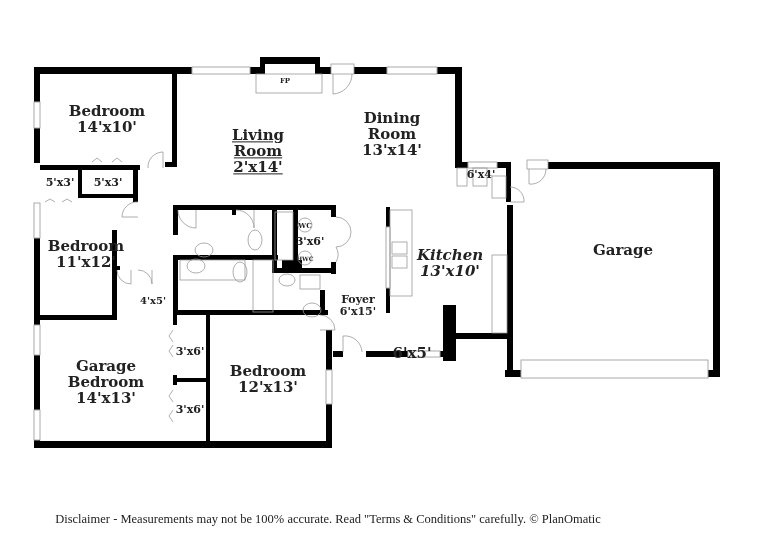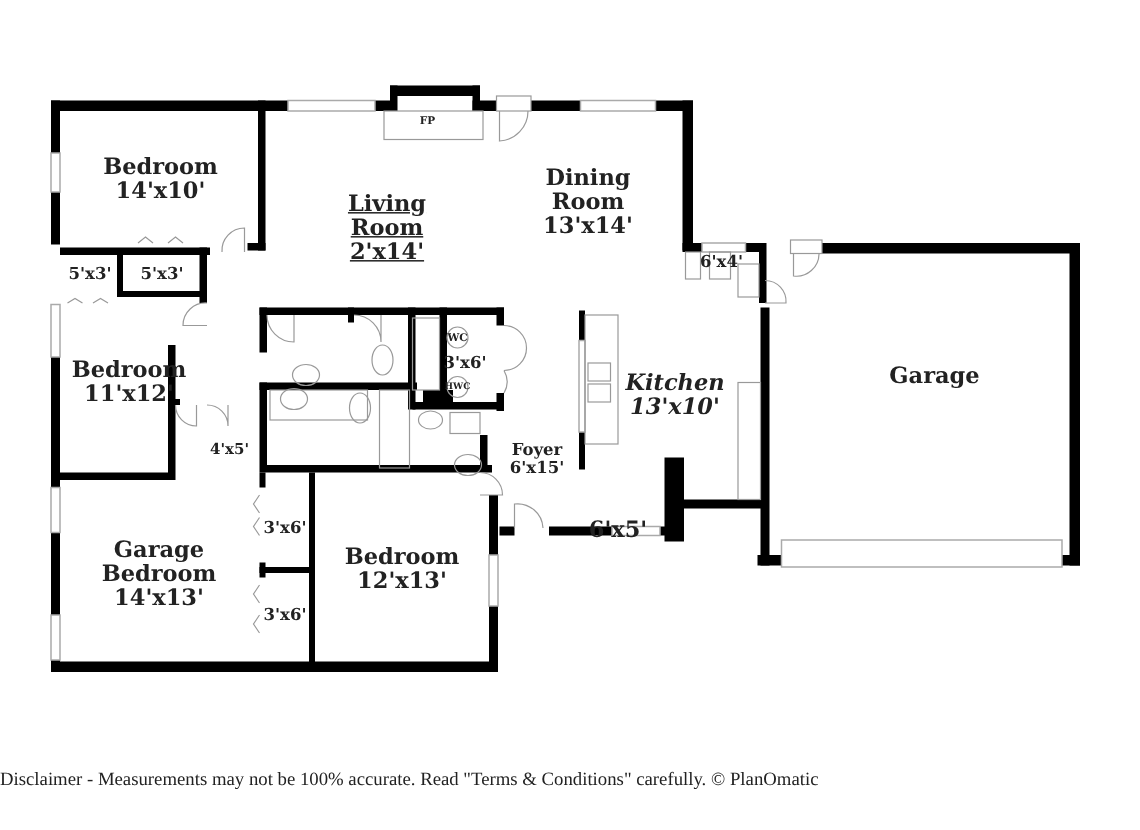--- a/index.html
+++ b/index.html
@@ -3,21 +3,21 @@
 <meta charset="utf-8">
 <style>
   html, body { margin: 0; padding: 0; background: #ffffff; }
   body { width: 760px; height: 553px; position: relative; overflow: hidden; font-family: "DejaVu Serif", "Liberation Serif", serif; }
   #plan { position: absolute; left: 0; top: 0; width: 760px; height: 553px; }
   .label { position: absolute; text-align: center; color: #222; font-weight: bold; line-height: 1.05; transform: translate(-50%, -50%); white-space: nowrap; }
   .label .name { display: block; font-size: 15px; }
   .label .dim { display: block; font-size: 15px; text-align: center; }
   .small { font-size: 11px !important; }
   .tiny { font-size: 7px; font-weight: bold; position: absolute; transform: translate(-50%,-50%); color:#222; }
-  .disclaimer { position: absolute; left: 0; width: 656px; top: 512px; text-align: left; font-family: "Liberation Serif", serif; font-size: 12.5px; color: #222; }
+  .disclaimer { position: absolute; left: 0; width: 656px; top: 512px; text-align: center; font-family: "Liberation Serif", serif; font-size: 12.5px; color: #222; }
 </style>
 </head>
 <body>
 
 <svg id="plan" viewBox="0 0 760 553" xmlns="http://www.w3.org/2000/svg">
   <g fill="#000">
 
     <rect x="34" y="67" width="158" height="7"></rect>
     <rect x="250" y="67" width="14" height="7"></rect>
     <rect x="260" y="57" width="60" height="7"></rect>

